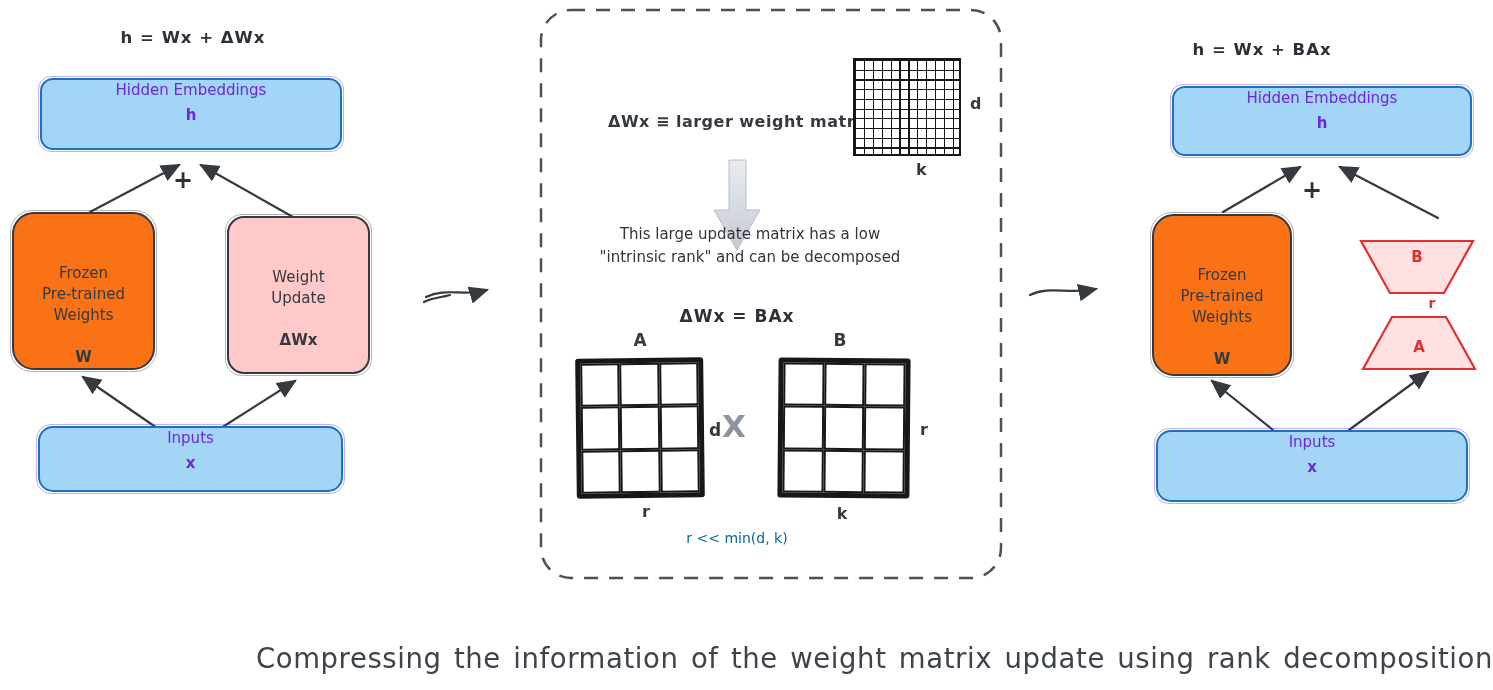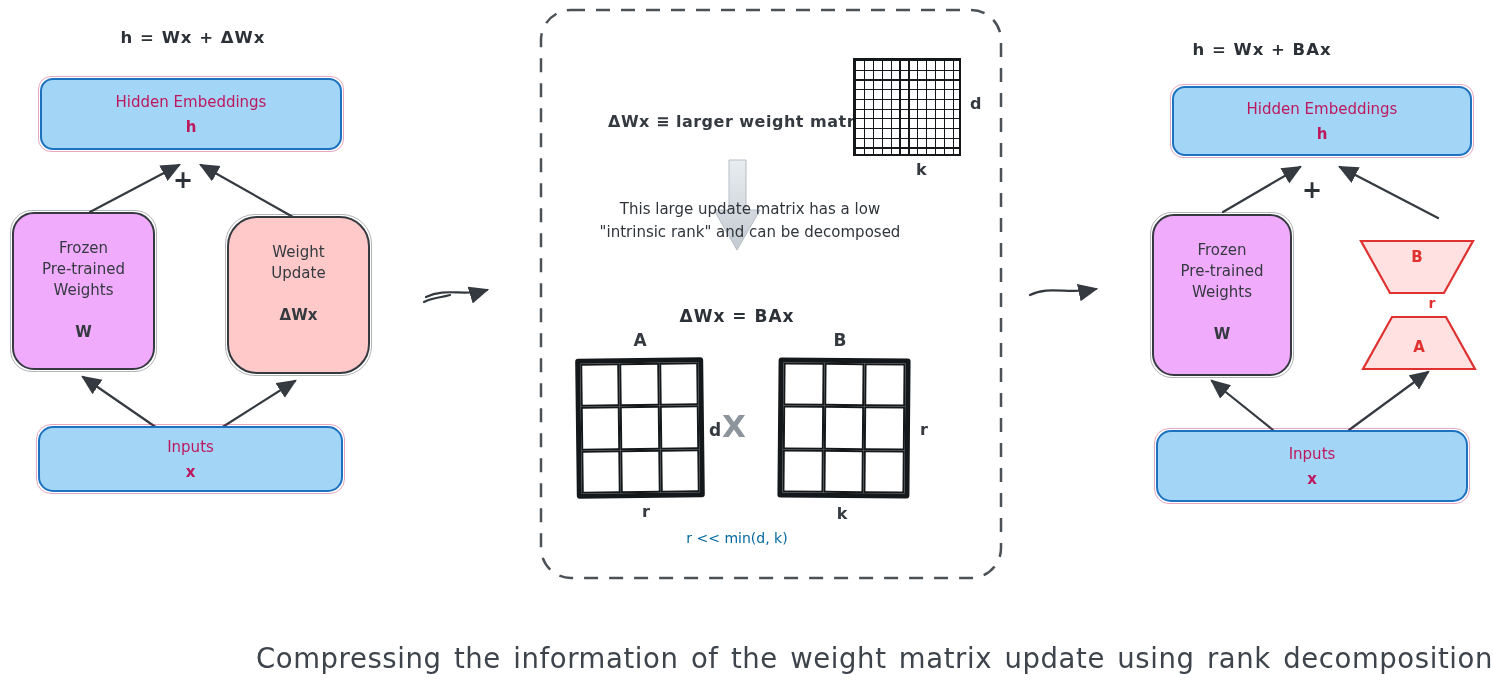--- a/index.html
+++ b/index.html
@@ -2,30 +2,30 @@
 <html><head>
 <meta charset="utf-8">
 <style>
   * { margin:0; padding:0; box-sizing:border-box; }
   html,body { background:#ffffff; }
   body { font-family:"DejaVu Sans","Liberation Sans",sans-serif; color:#343a40; }
   .canvas { position:relative; width:1493px; height:682px; background:#ffffff; overflow:hidden; }
   .overlay { position:absolute; left:0; top:0; pointer-events:none; }
   .abs { position:absolute; }
   .center { text-align:center; }
-  .pre { white-space:pre-line; }
+  .pre { white-space:pre-line;margin-top:25px; }
 
   .formula { font-size:16.5px; font-weight:600; letter-spacing:1px; color:#2b3137; }
   .plus { font-size:24px; font-weight:700; color:#2b3137; }
 
   .box { position:absolute; display:flex; flex-direction:column; align-items:center; }
   .box::before { content:""; position:absolute; inset:-4px; border:1.4px solid; border-radius:inherit; opacity:.38; pointer-events:none; }
-  .blue { background:#a3d5f7; border:2.4px solid #1d72c0; border-radius:13px; color:#be185d; justify-content:center; gap:5px; }
-  .grayb { background:#f0abfc; border:2.4px solid #343a40; border-radius:22px; color:#343a40; }
-  .pinkb { background:#ffc9c9; border:2.4px solid #343a40; border-radius:30px; color:#343a40; }
+  .blue { background:#a3d5f7; border:2.4px solid #1d72c0; border-radius:13px; color:#6d28d9; justify-content:flex-start; gap:5px; }
+  .grayb { background:#f97316; border:2.4px solid #343a40; border-radius:22px; color:#343a40; }
+  .pinkb { background:#ffc9c9; border:2.4px solid #343a40; border-radius:17px; color:#343a40; }
   .box-title { font-size:15px; line-height:1.4; font-weight:500; }
   .box-sub { font-size:15px; font-weight:600; }
   .tallbox { padding-top:24px; gap:22px; }
 
   .mid-label { font-size:16px; font-weight:600; letter-spacing:.5px; }
   .mid-text { font-size:15px; line-height:1.5; color:#2f353b; }
   .dim { font-size:16px; font-weight:600; }
   .muted { color:#0369a1; }
 
   .grid-matrix { position:absolute; border:2px solid #15181b; background-color:#fff;

